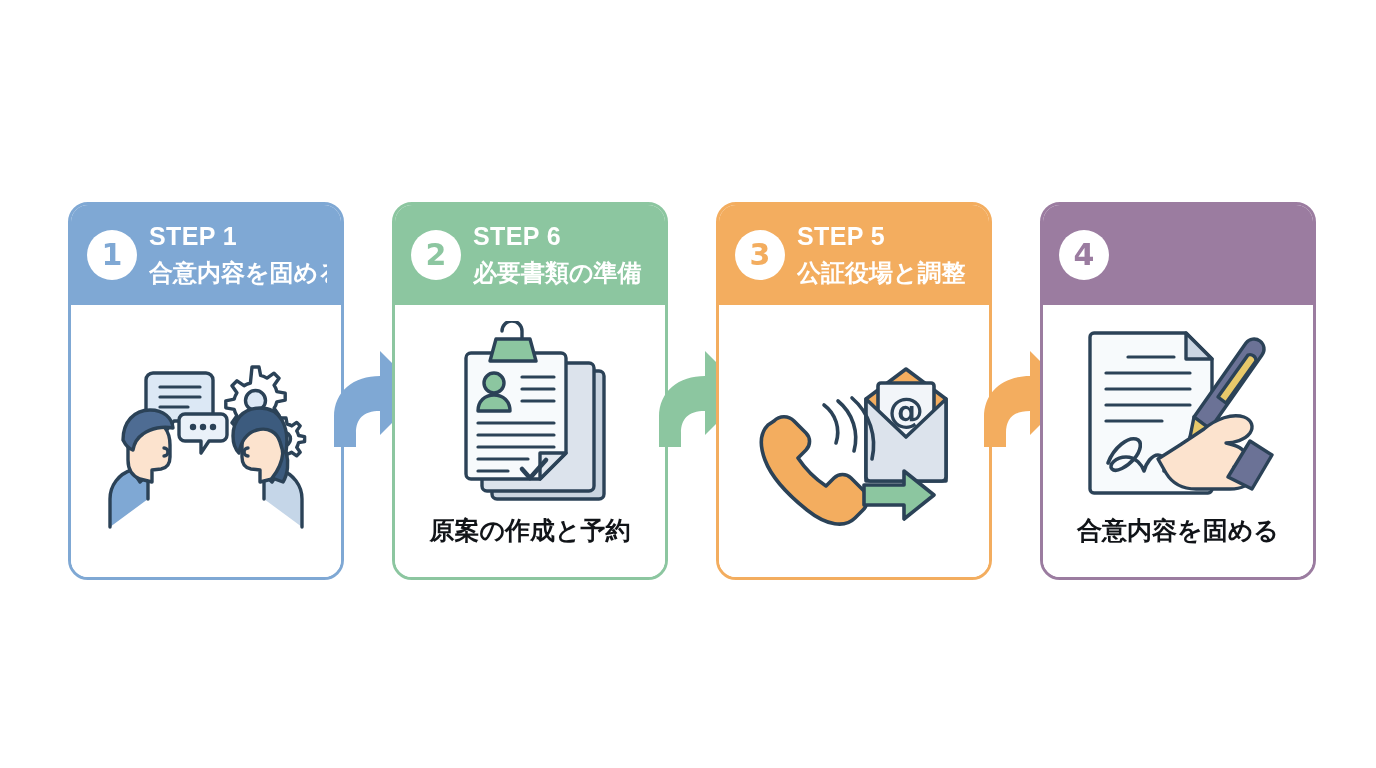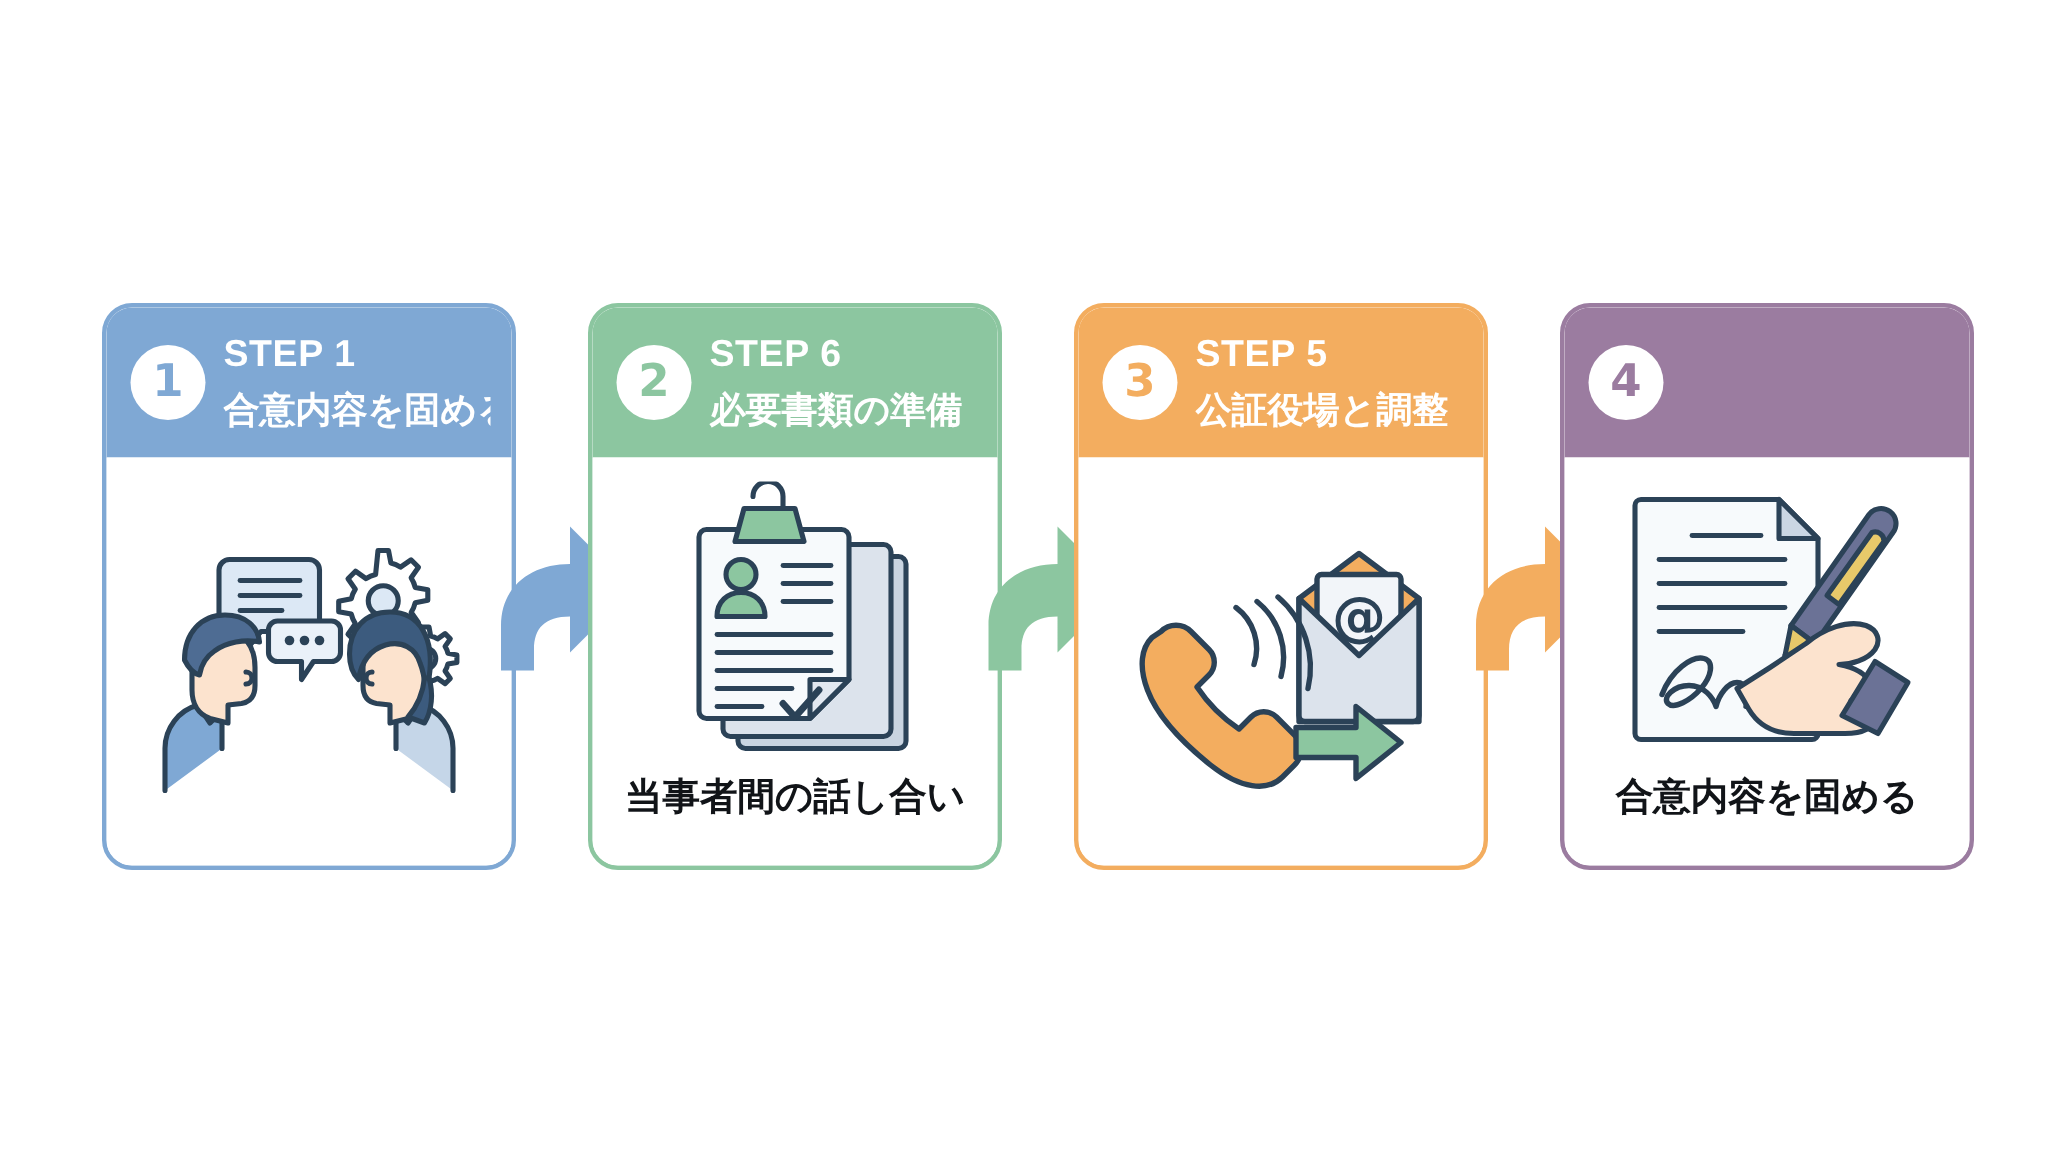--- a/index.html
+++ b/index.html
@@ -226,21 +226,21 @@
               <line x1="48" y1="102" x2="124" y2="102"></line>
               <line x1="48" y1="114" x2="124" y2="114"></line>
               <line x1="48" y1="126" x2="124" y2="126"></line>
               <line x1="48" y1="138" x2="98" y2="138"></line>
               <line x1="48" y1="150" x2="78" y2="150"></line>
             </g>
             <path d="M92 148 l8 9 16 -18" fill="none" stroke-width="4.6"></path>
           </g>
         </svg>
       </div>
-      <div class="card-caption">当事者間の話し合い</div>
+      <div class="card-caption">原案の作成と予約</div>
     </div>
   </div>
 
   <div class="connector" style="left:655px;">
     <svg viewBox="0 0 96 105">
       <path d="M4 102 V72 C4 46 24 31 50 31 V6 L92 48 L50 90 V66 C33 66 26 74 26 88 V102 Z" fill="#8CC6A0"></path>
     </svg>
   </div>
 
   <div class="step-card" style="--accent:#F3AD5F; left:716px;">

